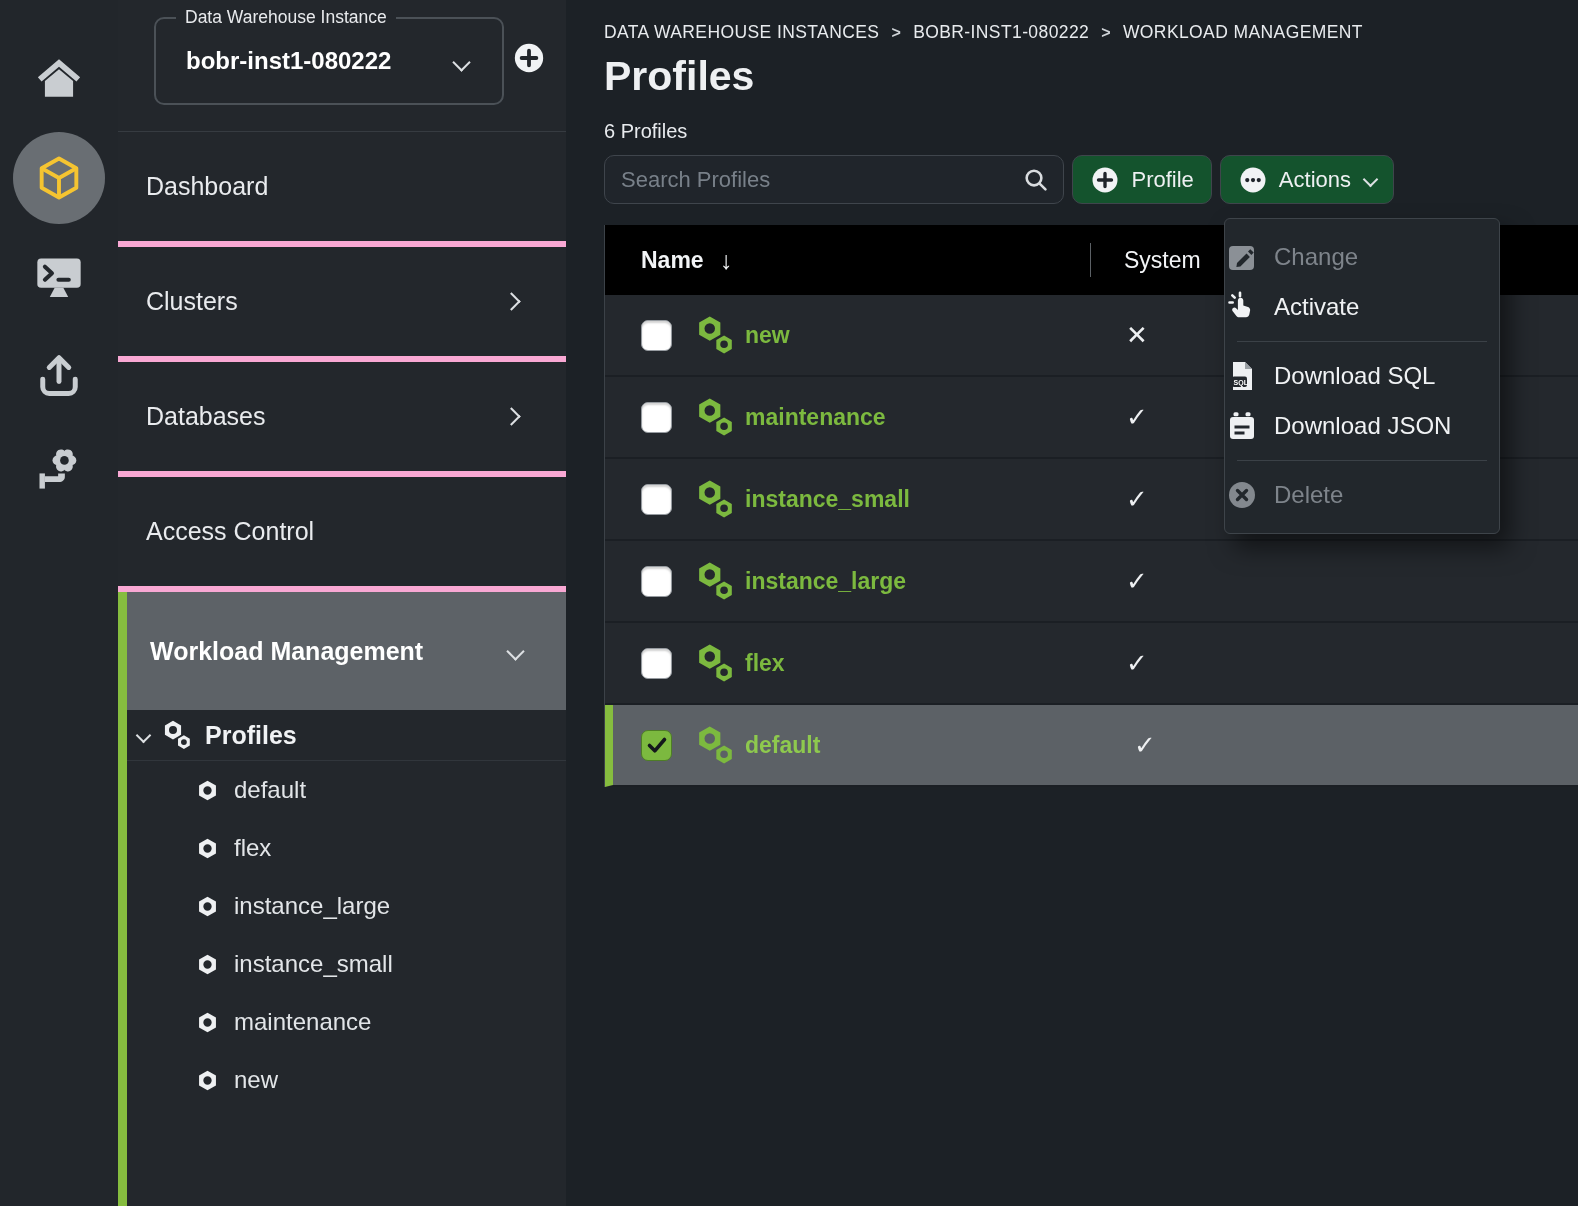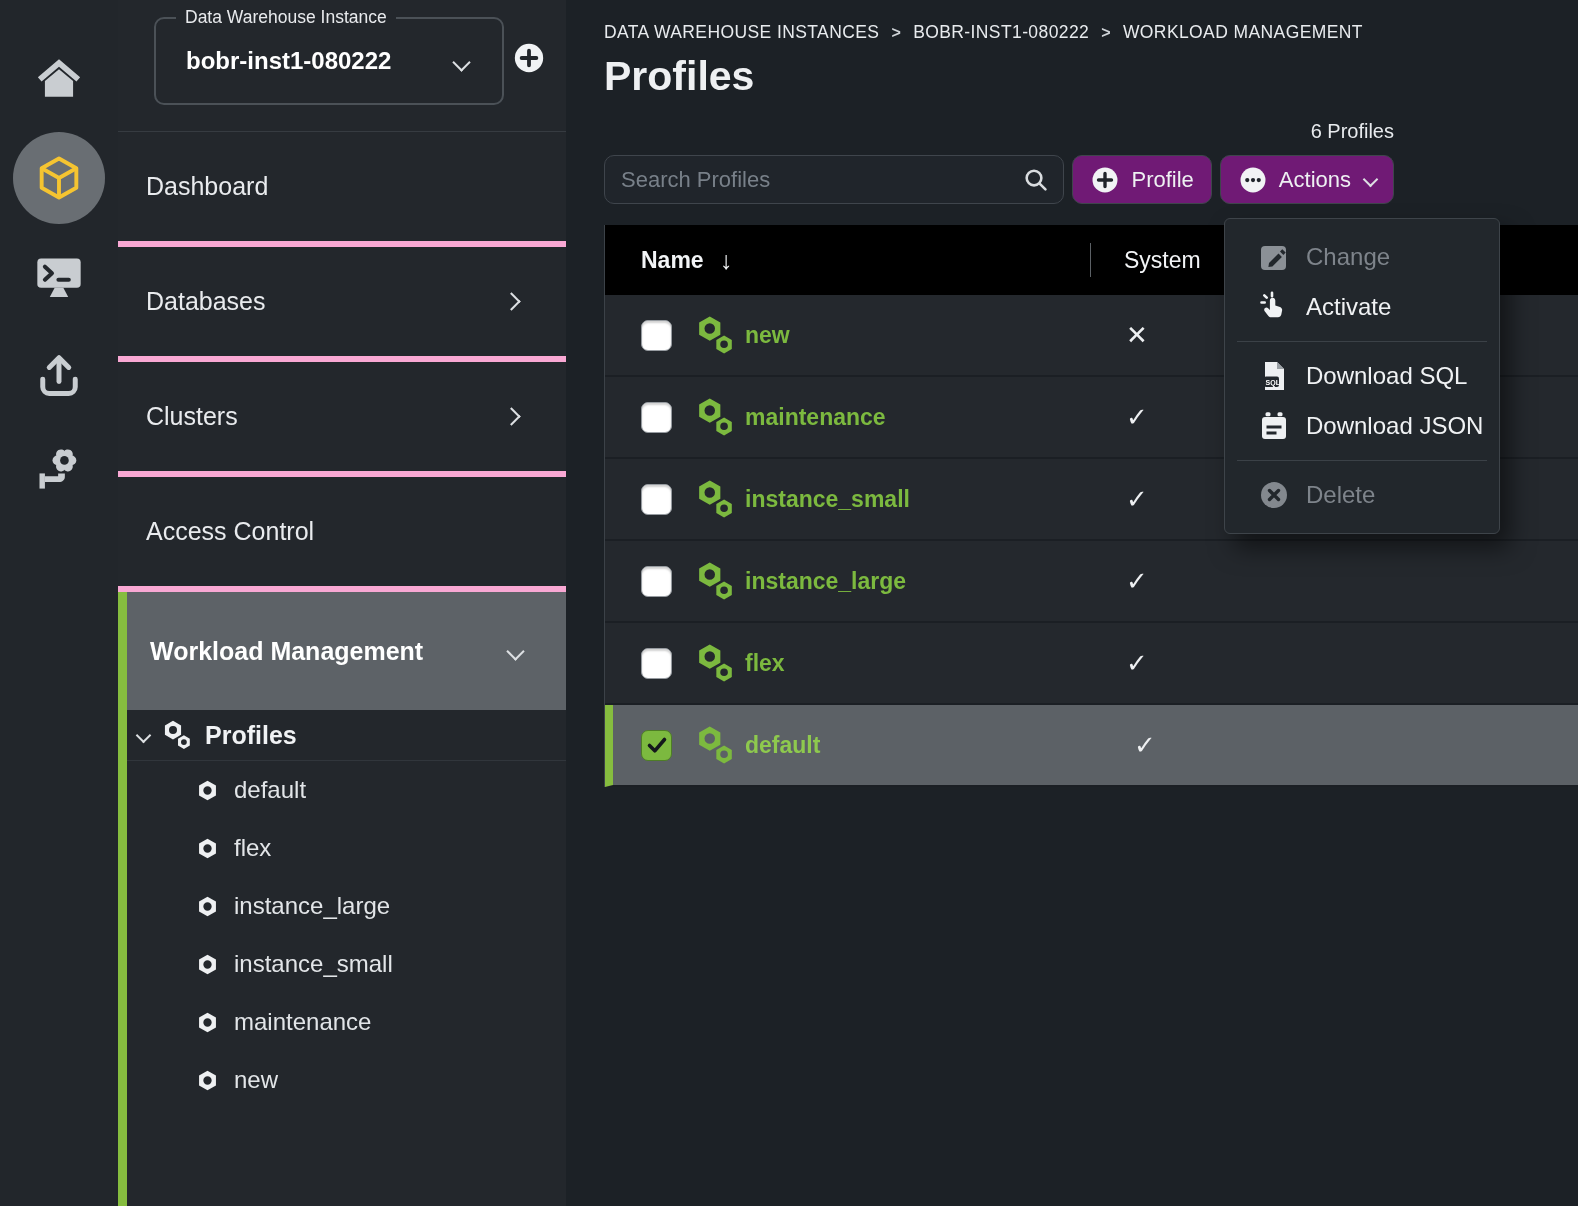--- a/index.html
+++ b/index.html
@@ -39,28 +39,28 @@
   .profiles-head .grp-ic{width:32px;height:32px;margin-right:12px;color:#eef0f2}
   .sub-item{height:58px;display:flex;align-items:center;padding-left:68px;font-size:24px;color:#e2e5e8;cursor:pointer;flex-shrink:0}
   .sub-item .nut{width:25px;height:25px;margin-right:14px;color:#eef0f2}
 
   
   .main{flex:1;min-width:0;position:relative;background:#1c2126}
   .breadcrumb{margin:22px 0 0 38px;display:flex;align-items:center;gap:12px;font-size:17.5px;letter-spacing:.4px;color:#e8ebee}
   .bc{cursor:pointer}
   .bsep{color:#cfd3d7;font-weight:bold;font-size:16px}
   h1{margin:10px 0 0 38px;font-size:41px;font-weight:bold;color:#eef0f2}
-  .count{width:790px;margin:20px 0 0 38px;text-align:right;font-size:20px;color:#e8ebee}
+  .count{width:790px;margin:20px 0 0 38px;text-align:left;font-size:20px;color:#e8ebee}
   .toolbar{display:flex;gap:8px;margin:12px 0 0 38px;width:790px}
   .search{position:relative;flex:1;height:49px}
   .search input{width:100%;height:100%;box-sizing:border-box;background:#20252b;border:1px solid #3f454c;border-radius:10px;
                 padding:0 54px 0 16px;font-size:22px;color:#e8ebee;font-family:inherit;outline:none}
   .search input::placeholder{color:#788089}
   .sic{position:absolute;right:14px;top:50%;transform:translateY(-50%);width:28px;height:28px}
-  .btn{display:flex;align-items:center;gap:11px;height:49px;padding:0 17px;background:#701a75;border:1px solid #3f454c;
+  .btn{display:flex;align-items:center;gap:11px;height:49px;padding:0 17px;background:#14532d;border:1px solid #3f454c;
        border-radius:10px;font-size:22px;color:#eef0f2;font-family:inherit;cursor:pointer}
   .btn .bic{width:30px;height:30px;display:block}
   .btn .chv{margin-left:3px;width:9px;height:9px;border-width:2.4px}
 
   
   .table{margin:21px 0 0 38px;width:calc(100% - 38px);border-left:1px solid #3c4248;box-sizing:border-box}
   .thead{height:70px;background:#000;display:flex;align-items:center}
   .cell-name{width:485px;display:flex;align-items:center;box-sizing:border-box}
   .thead .cell-name{padding-left:36px;font-size:23px;font-weight:bold;color:#f2f4f6;cursor:pointer}
   .sort{margin-left:16px;font-size:25px;font-weight:normal}
@@ -75,21 +75,21 @@
   .hexes{width:42px;height:42px;margin-left:22px;color:#7cb93f;flex-shrink:0}
   .pname{margin-left:9px;font-size:23px;font-weight:bold;color:#7cb93f}
   .glyph{font-size:26px;color:#eef0f2;width:28px;text-align:center}
   .trow.selected{background:#5c6166;border-left:8px solid #86bd3f}
   .trow.selected .cell-name{padding-left:28px}
   .trow.selected .pname{color:#8ec94e}
 
   
   .menu{position:absolute;left:658px;top:218px;width:274px;background:#22272c;border:1px solid #3e444a;border-radius:6px;
         box-shadow:10px 14px 24px rgba(0,0,0,.5);padding:13px 0;z-index:10}
-  .mi{height:50px;display:flex;align-items:center;gap:15px;padding-left:32px;font-size:24px;color:#f0f2f4;cursor:pointer}
+  .mi{height:50px;display:flex;align-items:center;gap:15px;font-size:24px;color:#f0f2f4;cursor:pointer}
   .mi .mic{width:34px;height:34px;flex-shrink:0;display:block}
   .mi.disabled{color:#7e848b;cursor:default}
   .mdiv{height:1px;background:#3b4147;margin:9px 12px}
 </style>
 </head>
 <body>
 
 <div class="app">
 
   <div class="rail">
@@ -154,25 +154,25 @@
       <span class="add-btn"><svg viewBox="0 0 24 24" width="34" height="34">
             <circle cx="12" cy="12" r="10" fill="#f1f3f5"></circle>
             <path stroke="#22262b" stroke-width="2.7" stroke-linecap="round" d="M12 6.8v10.4M6.8 12h10.4"></path>
           </svg></span>
     </div>
 
     <div class="nav-item">
       <span>Dashboard</span>
     </div>
     <div class="nav-item">
+      <span>Clusters</span>
+      <span class="chv right"></span>
+    </div>
+    <div class="nav-item">
       <span>Databases</span>
-      <span class="chv right"></span>
-    </div>
-    <div class="nav-item">
-      <span>Clusters</span>
       <span class="chv right"></span>
     </div>
     <div class="nav-item">
       <span>Access Control</span>
     </div>
 
     <div class="wm-wrap">
       <div class="nav-item wm">
         <span>Workload Management</span>
         <span class="chv down"></span>

